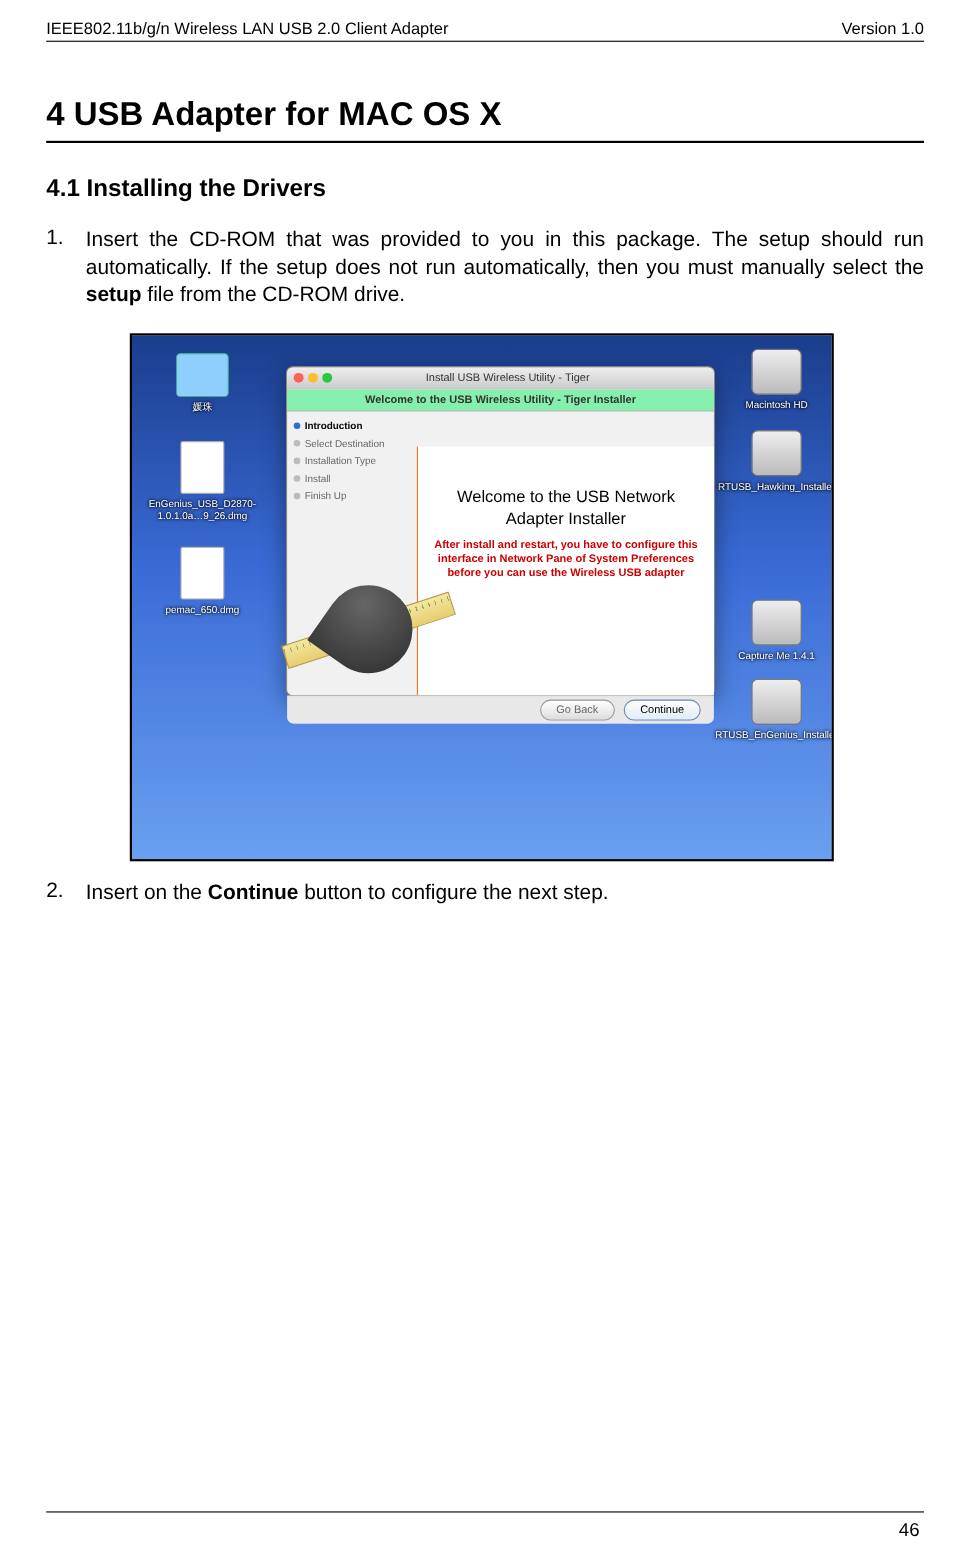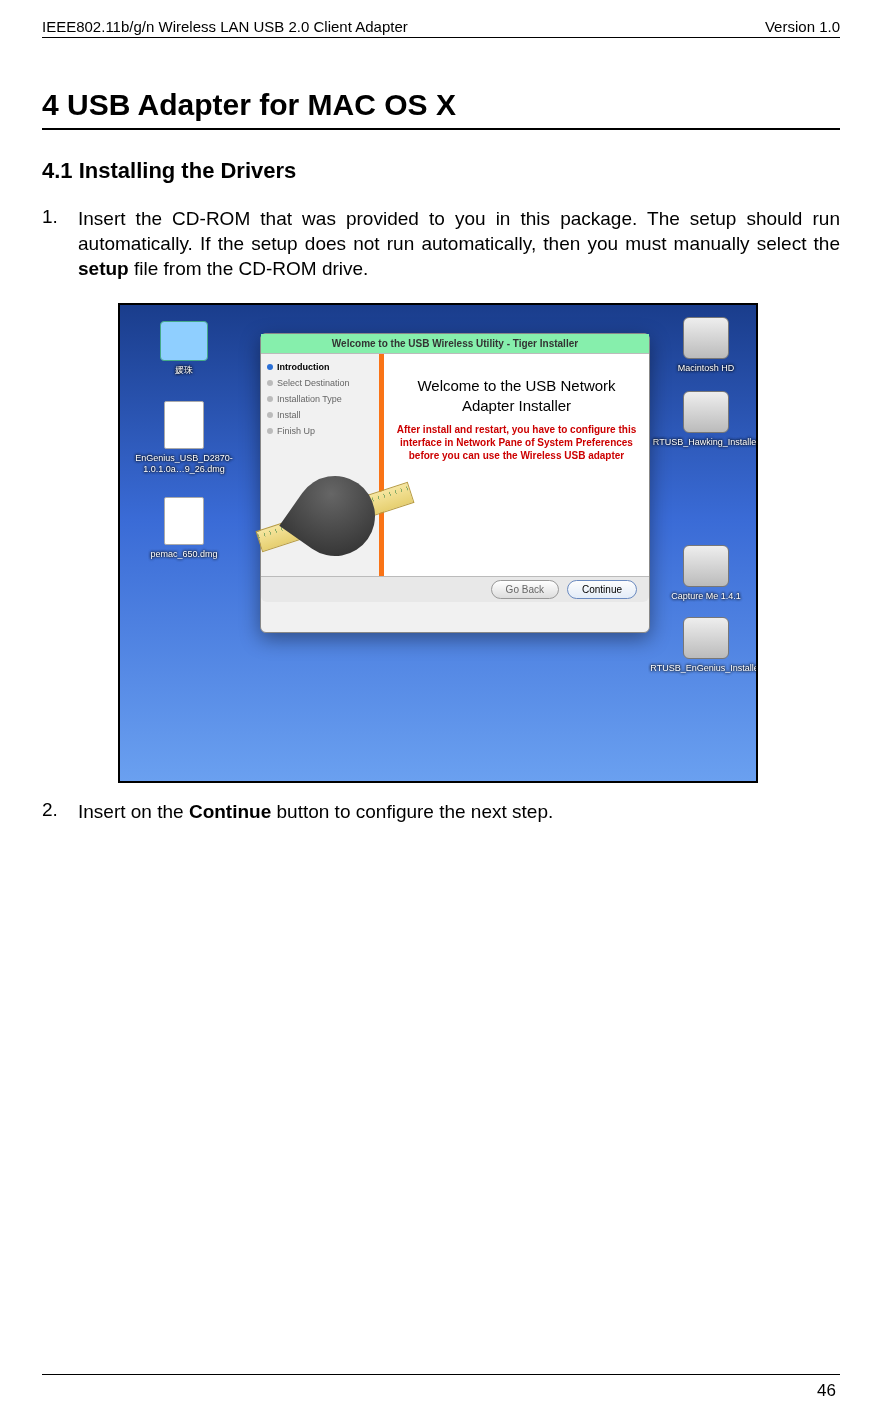--- a/index.html
+++ b/index.html
@@ -34,31 +34,31 @@
   .inst-win {
     position: absolute; left: 140px; top: 28px; width: 390px; height: 300px;
     background: #f1f1f1; border: 1px solid #888; border-radius: 6px; box-shadow: 0 6px 20px rgba(0,0,0,0.4);
   }
   .titlebar { height: 20px; background: linear-gradient(#eee,#ccc); border-bottom: 1px solid #aaa; border-radius: 6px 6px 0 0; display: flex; align-items: center; padding: 0 6px; font-size: 10px; color: #333; }
   .tl-dots { display: flex; gap: 4px; margin-right: 8px; }
   .tl-dot { width: 9px; height: 9px; border-radius: 50%; }
   .tl-r { background: #ff5f56; } .tl-y { background: #ffbd2e; } .tl-g { background: #27c93f; }
   .tl-title { flex: 1; text-align: center; padding-right: 30px; }
   .subtitlebar { height: 20px; border-bottom: 1px solid #bbb; text-align: center; font-size: 10px; font-weight: bold; line-height: 20px; color: #333; background: #86efac; }
-  .inst-body { display: flex; height: 222px; }
+  .inst-body { display: flex; height: 258px; }
   .inst-side { width: 118px; padding: 8px 6px; font-size: 9px; color: #666; position: relative; }
   .inst-side .it { margin-bottom: 6px; display: flex; align-items: center; gap: 4px; }
   .bul { width: 6px; height: 6px; border-radius: 50%; background: #bbb; flex: 0 0 6px; }
   .bul.act { background: #2a6fd6; }
   .inst-side .it.act { color: #2a4; font-weight: bold; color: #000; }
   .ruler-art { position: absolute; left: -6px; bottom: -10px; width: 160px; height: 140px; }
   .ruler { position: absolute; left: 0; top: 60px; width: 160px; height: 22px; background: linear-gradient(#f6e6a0,#e6cf70); border: 1px solid #b79b40; transform: rotate(-18deg); }
   .ruler::before { content: ""; position: absolute; left: 0; right: 0; top: 3px; height: 4px; background: repeating-linear-gradient(90deg,#8a6,#8a6 1px,transparent 1px,transparent 6px); }
   .pen { position: absolute; left: 40px; top: 30px; width: 80px; height: 80px; background: radial-gradient(circle at 30% 30%, #666, #2a2a2a); border-radius: 50% 50% 50% 0; transform: rotate(35deg); }
-  .inst-main { flex: 1; background: #fff; border-left: 5px solid #f97316; padding: 22px 12px 10px; font-size: 12px; text-align: center; }
+  .inst-main { flex: 1; background: #fff; border-left: 1px solid #f97316; padding: 36px 12px 10px; font-size: 12px; text-align: center; margin-top: 32px; }
   .inst-main .big { font-size: 15px; line-height: 1.3; margin-bottom: 8px; }
   .inst-main .red { color: #c00; font-weight: bold; font-size: 10px; line-height: 1.3; }
   .inst-foot { height: 26px; border-top: 1px solid #bbb; display: flex; justify-content: flex-end; align-items: center; gap: 8px; padding: 0 12px; background: #e8e8e8; border-radius: 0 0 6px 6px; }
   .mac-btn { font-size: 10px; padding: 3px 14px; border-radius: 10px; border: 1px solid #999; background: linear-gradient(#fff,#ddd); color: #666; }
   .mac-btn.cont { background: linear-gradient(#fdfdfd,#e3ecf8); color: #000; border-color: #6a8ac0; }
   .footer-rule { position: absolute; left: 42px; right: 42px; bottom: 48px; border: none; border-top: 1.5px solid #000; }
   .page-num { position: absolute; right: 46px; bottom: 22px; font-size: 17px; }
 </style>
 </head>
 <body>
@@ -111,20 +111,28 @@
         <div class="drv" style="right:-10px; top:240px;">
           <div class="hd"></div>
           <div class="lbl">Capture Me 1.4.1</div>
         </div>
         <div class="drv" style="right:-10px; top:312px;">
           <div class="hd"></div>
           <div class="lbl">RTUSB_EnGenius_Installer</div>
         </div>
 
         <div class="inst-win">
+          <div class="titlebar">
+            <div class="tl-dots">
+              <div class="tl-dot tl-r"></div>
+              <div class="tl-dot tl-y"></div>
+              <div class="tl-dot tl-g"></div>
+            </div>
+            <div class="tl-title">Install USB Wireless Utility - Tiger</div>
+          </div>
           <div class="subtitlebar">Welcome to the USB Wireless Utility - Tiger Installer</div>
           <div class="inst-body">
             <div class="inst-side">
               <div class="it act">
                   <span class="bul act"></span>
                   <span>Introduction</span>
                 </div>
               <div class="it">
                   <span class="bul"></span>
                   <span>Select Destination</span>

